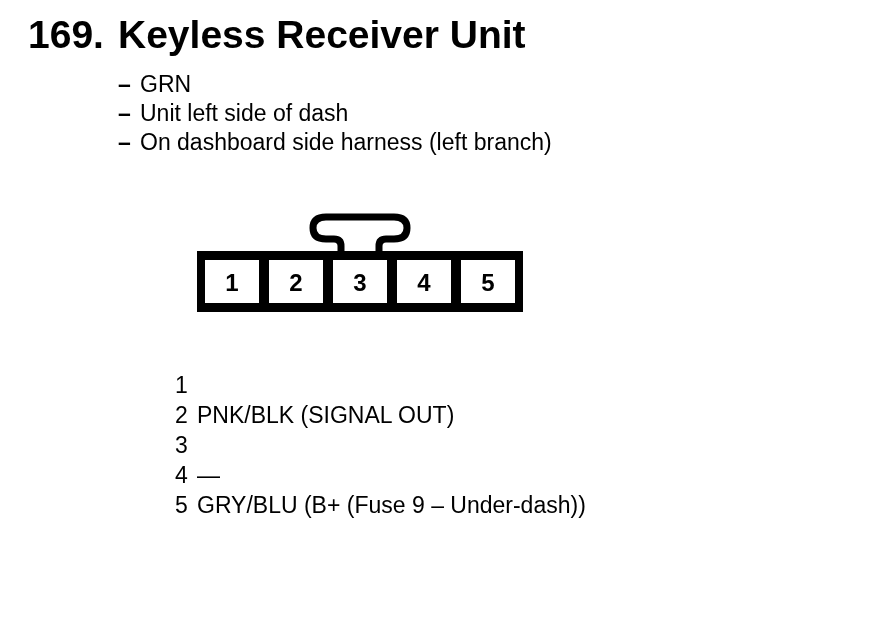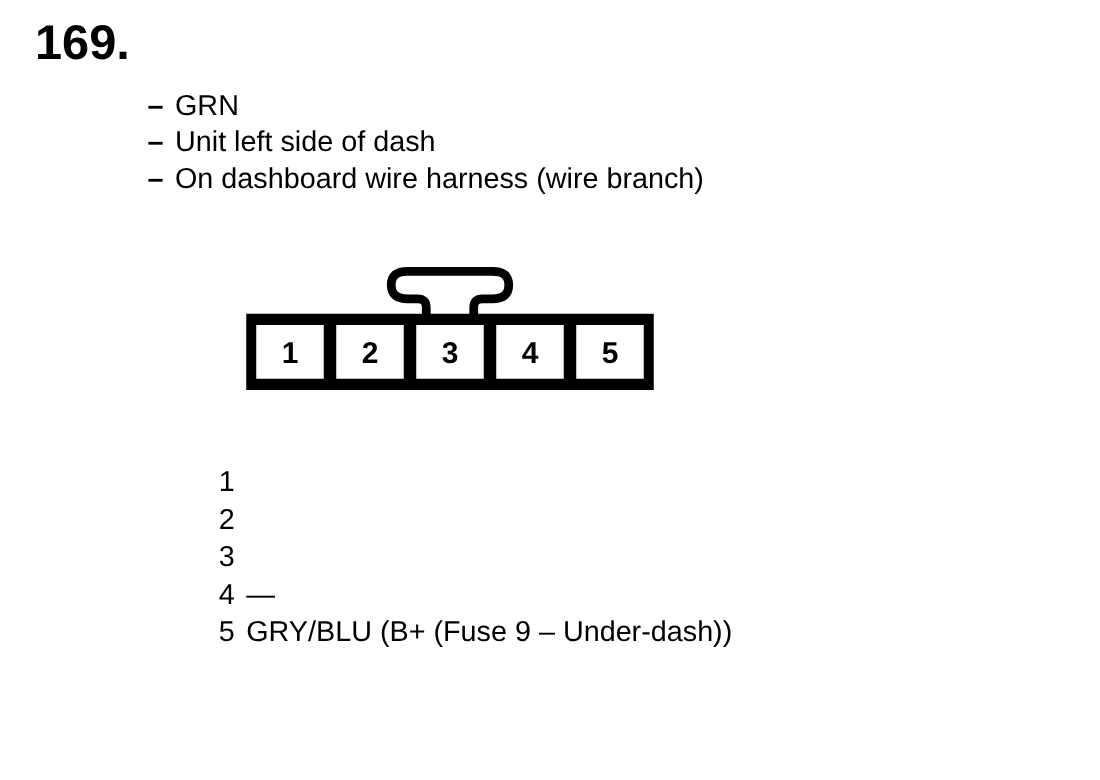--- a/index.html
+++ b/index.html
@@ -94,34 +94,35 @@
     flex: 0 0 auto;
   }
 </style>
 </head>
 <body>
 
 <div class="page">
 
   <div class="title-row">
     <span class="section-num">169.</span>
+    <span class="title-text">Keyless Receiver Unit</span>
   </div>
 
   <div class="bullets">
     <div class="bullet-line">
       <span class="dash">–</span>
       <span class="bullet-text">GRN</span>
     </div>
     <div class="bullet-line">
       <span class="dash">–</span>
       <span class="bullet-text">Unit left side of dash</span>
     </div>
     <div class="bullet-line">
       <span class="dash">–</span>
-      <span class="bullet-text">On dashboard wire harness (wire branch)</span>
+      <span class="bullet-text">On dashboard side harness (left branch)</span>
     </div>
   </div>
 
   <svg class="latch" width="124" height="58" viewBox="300 205 124 58">
     <path d="M 341 258 L 341 246 Q 341 239 334 239 L 326 239 Q 313 239 313 228 Q 313 217 326 217 L 394 217 Q 407 217 407 228 Q 407 239 394 239 L 386 239 Q 379 239 379 246 L 379 258" fill="#ffffff" stroke="#000000" stroke-width="7" stroke-linejoin="round"></path>
   </svg>
 
   <div class="connector">
     <div class="cell">
       <span>1</span>
@@ -139,20 +140,21 @@
       <span>5</span>
     </div>
   </div>
 
   <div class="legend">
     <div class="legend-row">
       <span class="legend-pin">1</span>
     </div>
     <div class="legend-row">
       <span class="legend-pin">2</span>
+      <span class="legend-desc">PNK/BLK (SIGNAL OUT)</span>
     </div>
     <div class="legend-row">
       <span class="legend-pin">3</span>
     </div>
     <div class="legend-row">
       <span class="legend-pin">4</span>
       <span class="legend-desc">—</span>
     </div>
     <div class="legend-row">
       <span class="legend-pin">5</span>

